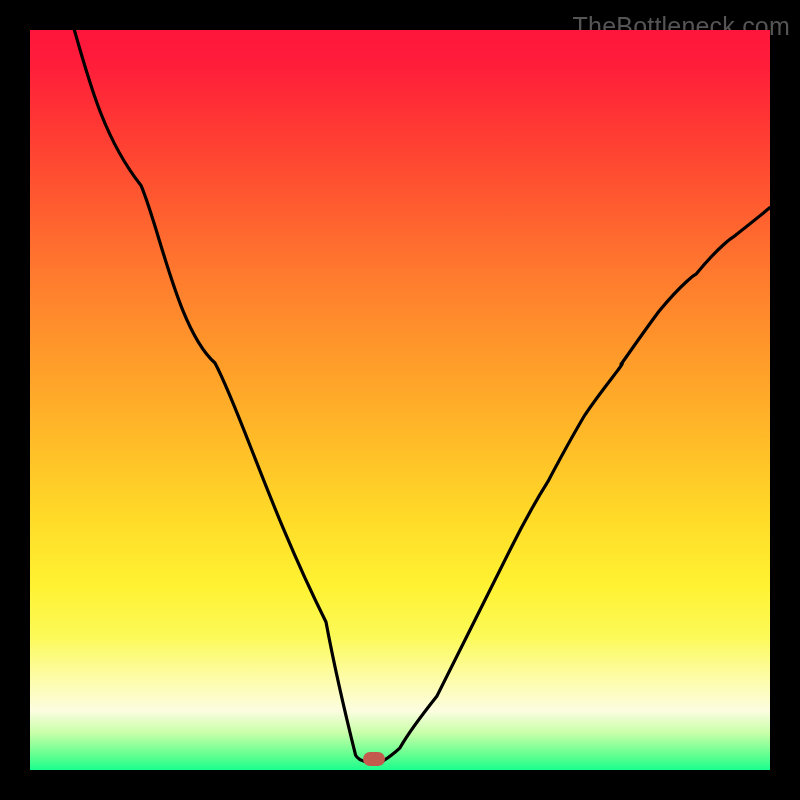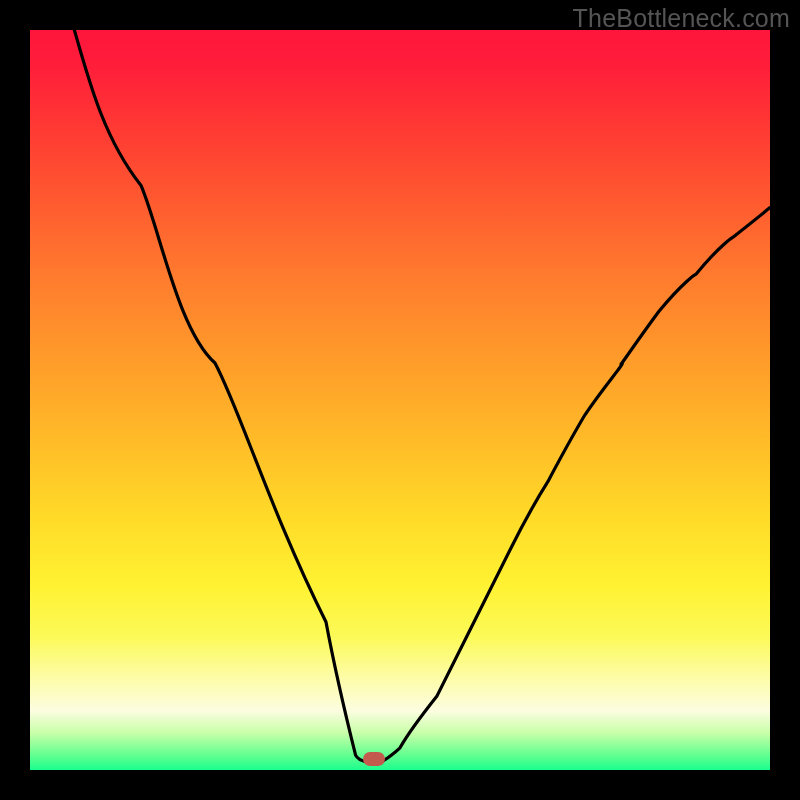--- a/index.html
+++ b/index.html
@@ -38,21 +38,21 @@
       #fcfa58 82%,
       #fdfca0 87%,
       #fcfde0 92%,
       #c8ffa8 95%,
       #62ff90 98%,
       #1aff8e 100%
     );
   }
   .watermark {
     position: absolute;
-    top: 4px;
+    top: 12px;
     right: 10px;
     color: #555;
     font-size: 25px;
     font-weight: 500;
     letter-spacing: 0.2px;
     user-select: none;
   }
   svg.curve {
     position: absolute;
     left: 0;

